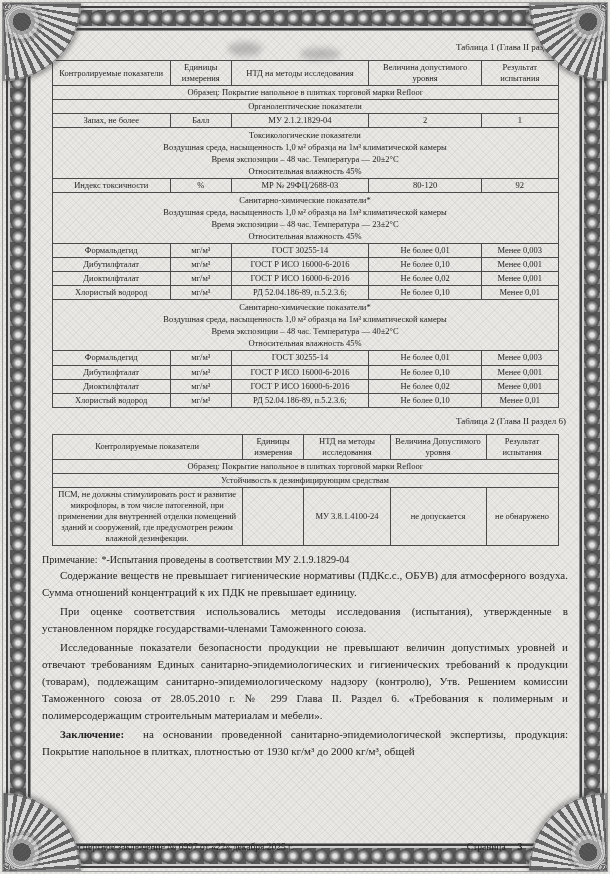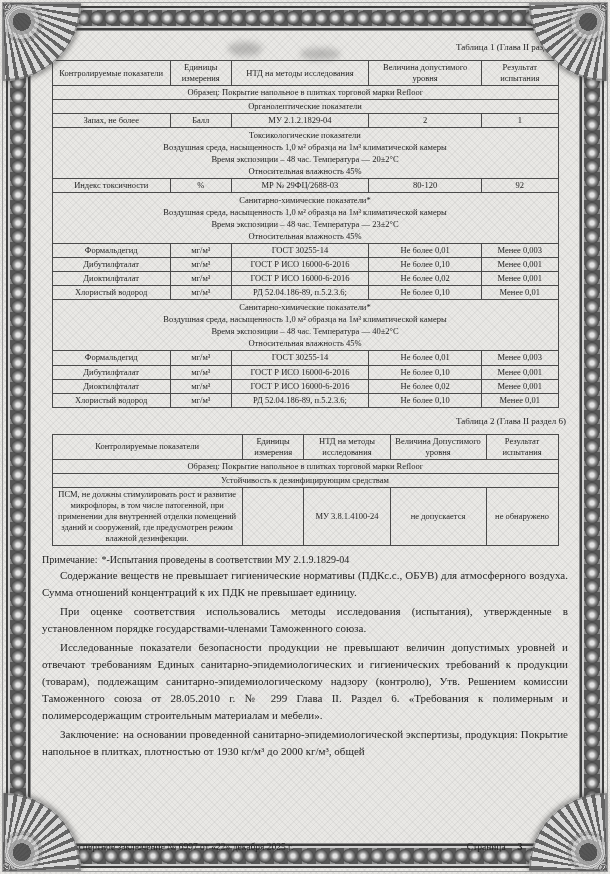--- a/index.html
+++ b/index.html
@@ -49,21 +49,21 @@
   .caption{font-size:9px;text-align:right;margin:0 2px 2px 0;}
   .doc-table{width:507px;margin:8px auto;border-collapse:collapse;font-size:8.5px;color:#242424;table-layout:fixed;}
   .doc-table th,.doc-table td{border:1px solid #4a4a4a;padding:1px 2px;text-align:center;vertical-align:middle;font-weight:normal;line-height:1.3;word-wrap:break-word;}
   .t1 .c1{width:23.4%;} .t1 .c2{width:12%;} .t1 .c3{width:27.2%;} .t1 .c4{width:22.3%;} .t1 .c5{width:15.1%;}
   .t2 .c1{width:37.6%;} .t2 .c2{width:12.2%;} .t2 .c3{width:17%;} .t2 .c4{width:19%;} .t2 .c5{width:14.2%;}
   .block-line{line-height:12px;}
   .mt6{}
   .note-line{font-size:10px;margin:4px 0 2px 0;}
   .note-line .lbl{font-weight:normal;margin-right:4px;}
   .para{font-size:11px;line-height:17px;text-align:justify;text-indent:18px;margin:0 0 2px 0;}
-  .para .lbl{font-weight:normal;margin-right:4px;}
+  .para .lbl{font-weight:bold;margin-right:19px;}
   .footer{position:absolute;left:68px;right:50px;bottom:22px;display:flex;justify-content:space-between;font-size:9.5px;color:#242424;z-index:3;}
   .footer .pg span{margin-left:12px;}
   .footer .pg .num{font-weight:bold;}
 </style>
 </head>
 <body>
 
 <div class="page">
 
   <div class="outer-hairline"></div>

